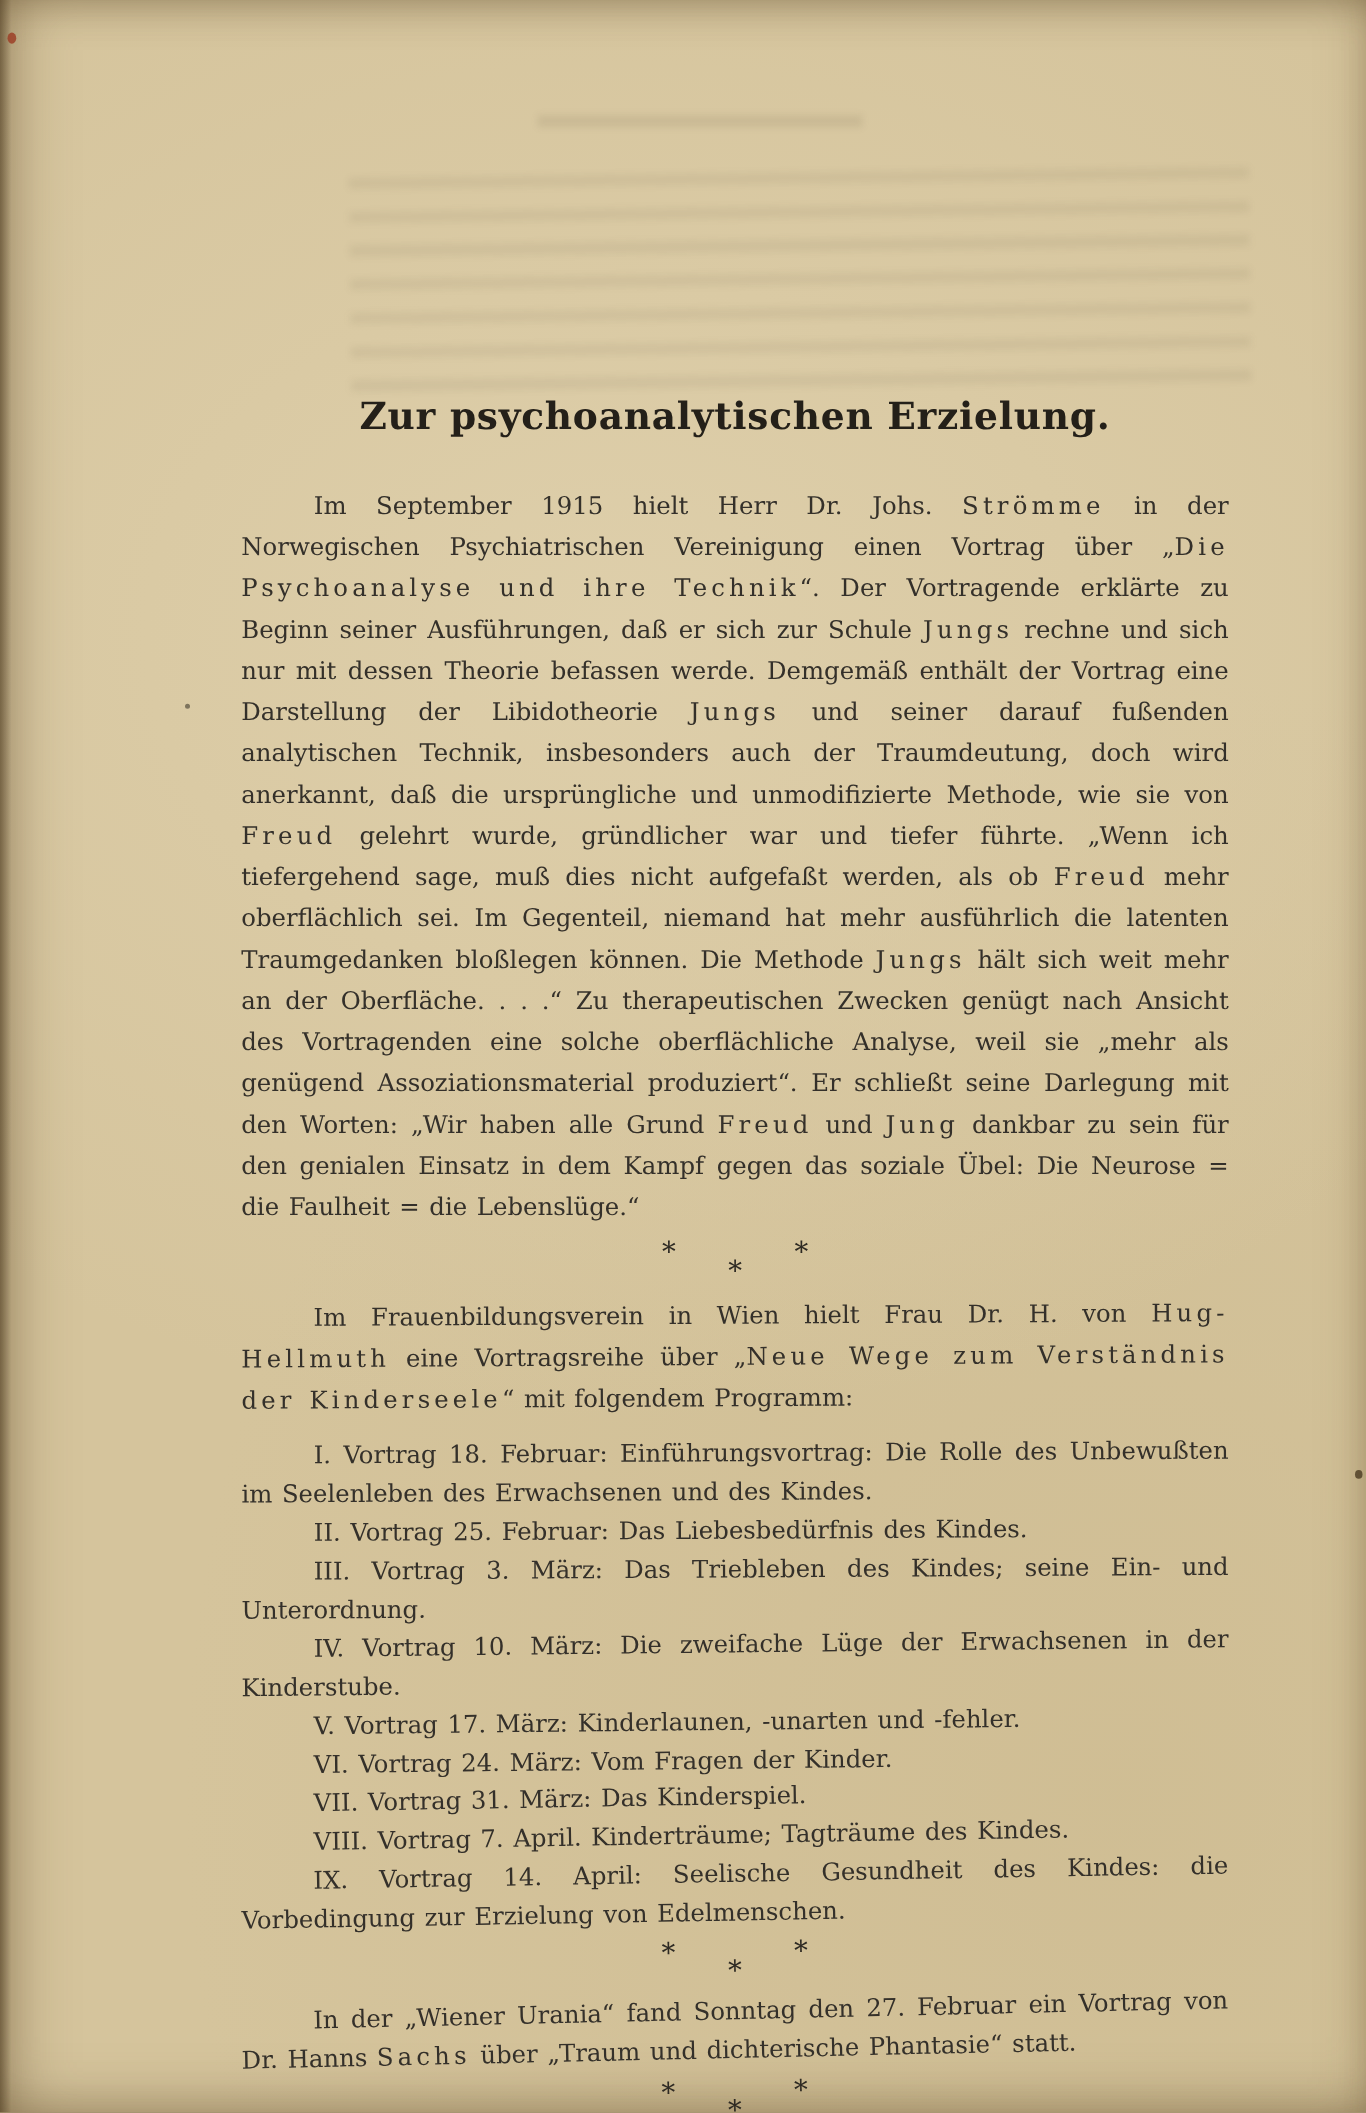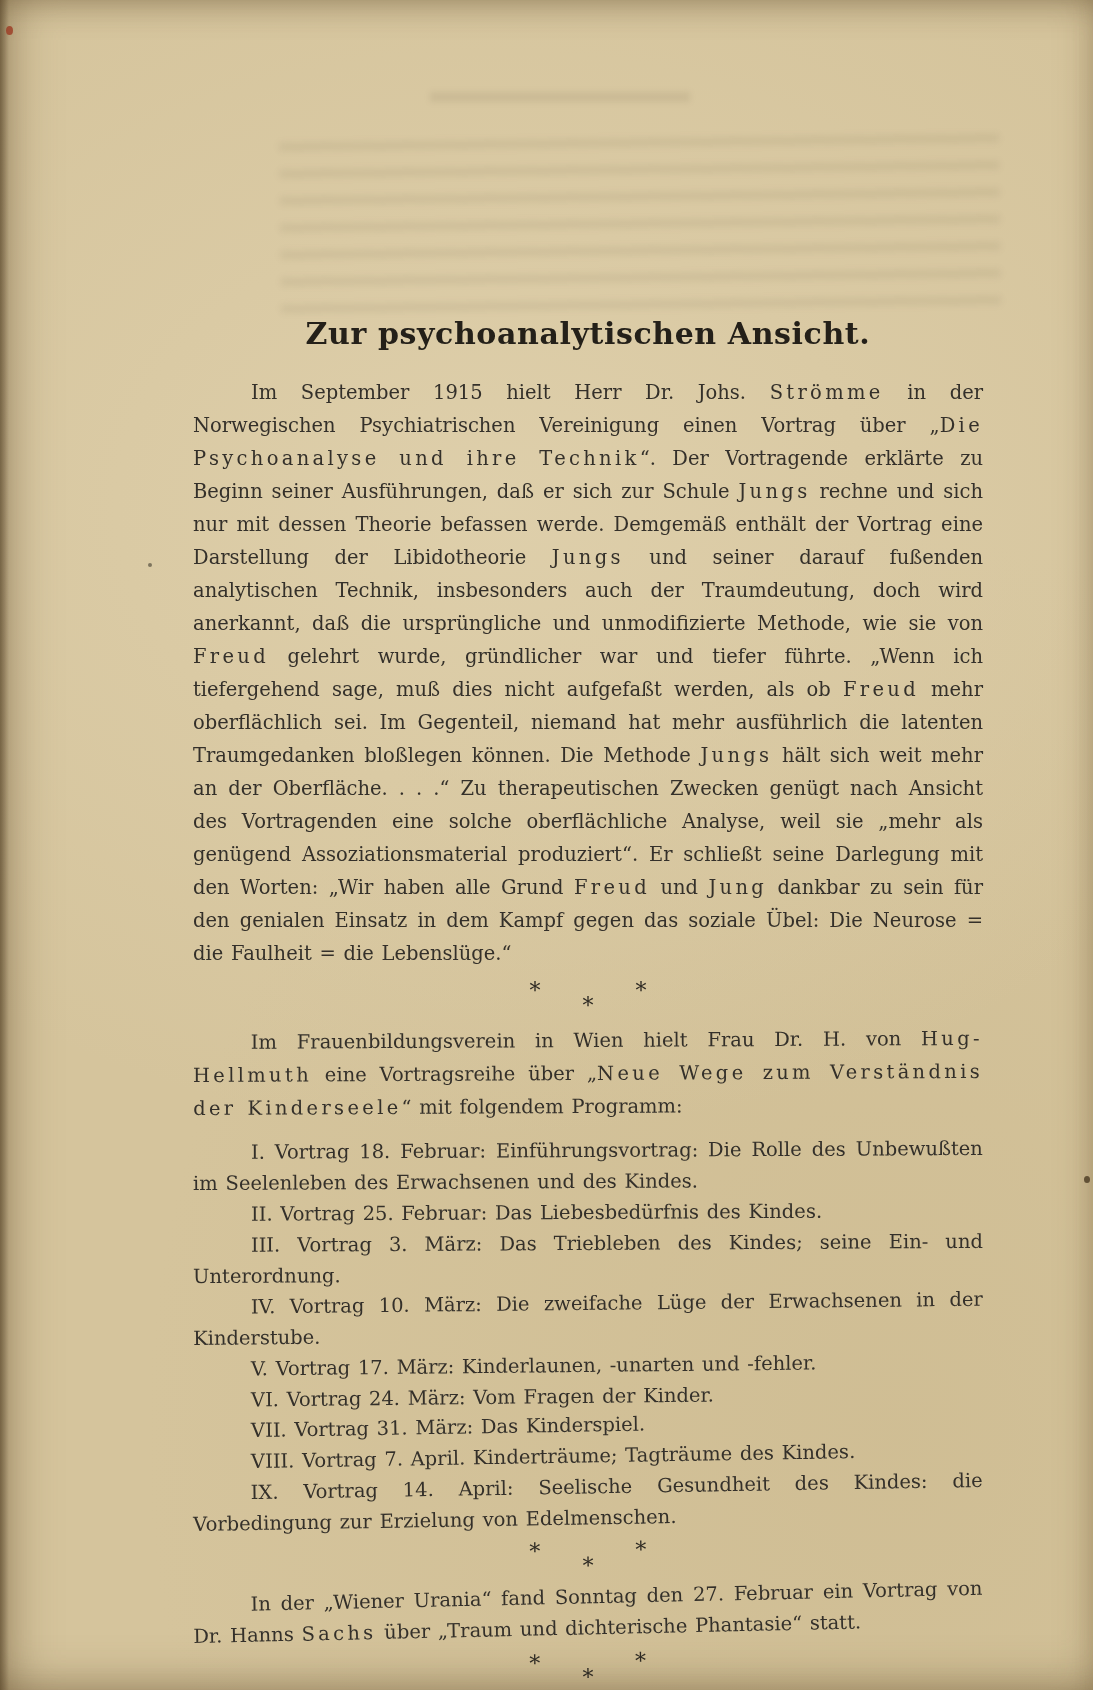--- a/index.html
+++ b/index.html
@@ -47,21 +47,21 @@
 
   .title {
     margin-top:314px; text-align:center;
     font-size:30px; line-height:40px; font-weight:bold;
     letter-spacing:0.6px; color:#242019;
   }
   .para {
     font-size:19.5px; line-height:33px; text-align:justify;
     text-indent:58px; word-spacing:1.5px;
   }
-  .para-1 { margin-top:22px; }
+  .para-1 { margin-top:34px; }
   .gesperrt { letter-spacing:0.17em; }
 
   .dinkus { text-align:center; height:44px; margin-top:8px; font-size:22px; color:#2e2a23; }
   .dinkus .ast { display:inline-block; width:46px; }
   .dinkus .mid { transform:translateY(15px); }
 
   .para-hug { margin-top:4px; }
   .program { margin-top:12px; }
   .program .item {
     font-size:19.5px; line-height:31px; text-align:justify;
@@ -85,21 +85,21 @@
 <div class="page">
 
   <div class="bleed"></div>
   <div class="bleed-line"></div>
   <div class="speck speck-1"></div>
   <div class="speck speck-2"></div>
   <div class="speck speck-3"></div>
 
   <div class="content">
 
-    <h1 class="title">Zur psychoanalytischen Ansicht.</h1>
+    <h1 class="title">Zur psychoanalytischen Erzielung.</h1>
 
     <p class="para para-1"><span>Im September 1915 hielt Herr Dr. Johs. </span><span class="gesperrt">Strömme</span><span> in der Norwegischen Psychiatrischen Vereinigung einen Vortrag über „</span><span class="gesperrt">Die Psychoanalyse und ihre Technik</span><span>“. Der Vortragende erklärte zu Beginn seiner Ausführungen, daß er sich zur Schule </span><span class="gesperrt">Jungs</span><span> rechne und sich nur mit dessen Theorie befassen werde. Demgemäß enthält der Vortrag eine Darstellung der Libidotheorie </span><span class="gesperrt">Jungs</span><span> und seiner darauf fußenden analytischen Technik, insbesonders auch der Traumdeutung, doch wird anerkannt, daß die ursprüngliche und unmodifizierte Methode, wie sie von </span><span class="gesperrt">Freud</span><span> gelehrt wurde, gründlicher war und tiefer führte. „Wenn ich tiefergehend sage, muß dies nicht aufgefaßt werden, als ob </span><span class="gesperrt">Freud</span><span> mehr oberflächlich sei. Im Gegenteil, niemand hat mehr ausführlich die latenten Traumgedanken bloßlegen können. Die Methode </span><span class="gesperrt">Jungs</span><span> hält sich weit mehr an der Oberfläche. . . .“ Zu therapeutischen Zwecken genügt nach Ansicht des Vortragenden eine solche oberflächliche Analyse, weil sie „mehr als genügend Assoziationsmaterial produziert“. Er schließt seine Darlegung mit den Worten: „Wir haben alle Grund </span><span class="gesperrt">Freud</span><span> und </span><span class="gesperrt">Jung</span><span> dankbar zu sein für den genialen Einsatz in dem Kampf gegen das soziale Übel: Die Neurose = die Faulheit = die Lebenslüge.“</span></p>
 
     <div class="dinkus dinkus-1">
       <span class="ast">*</span>
       <span class="ast mid">*</span>
       <span class="ast">*</span>
     </div>
 
     <p class="para para-hug r1"><span>Im Frauenbildungsverein in Wien hielt Frau Dr. H. von </span><span class="gesperrt">Hug-Hellmuth</span><span> eine Vortragsreihe über „</span><span class="gesperrt">Neue Wege zum Verständnis der Kinderseele</span><span>“ mit folgendem Programm:</span></p>

